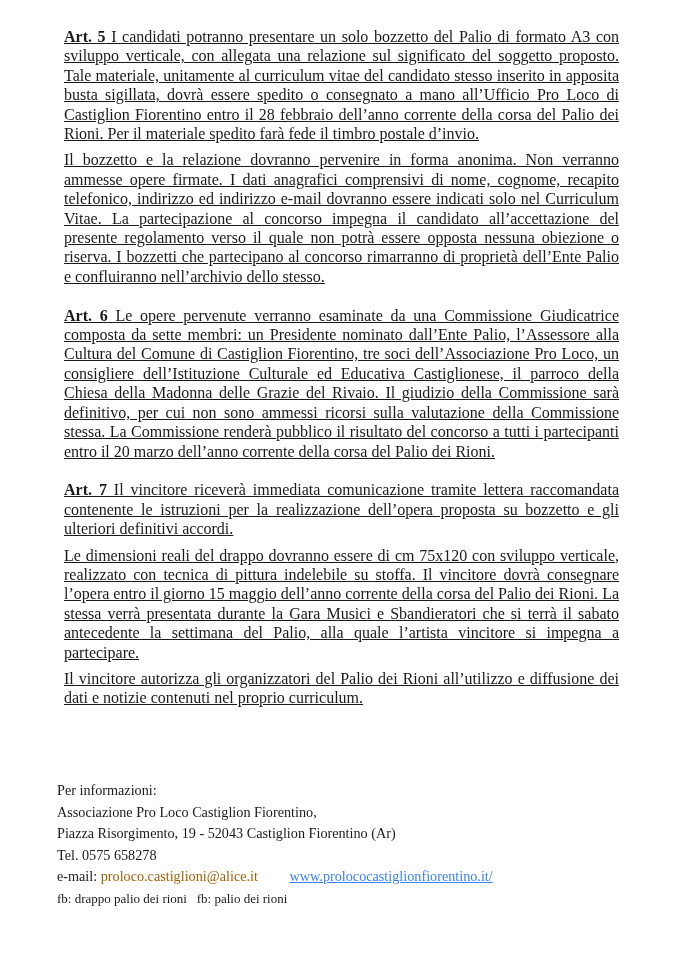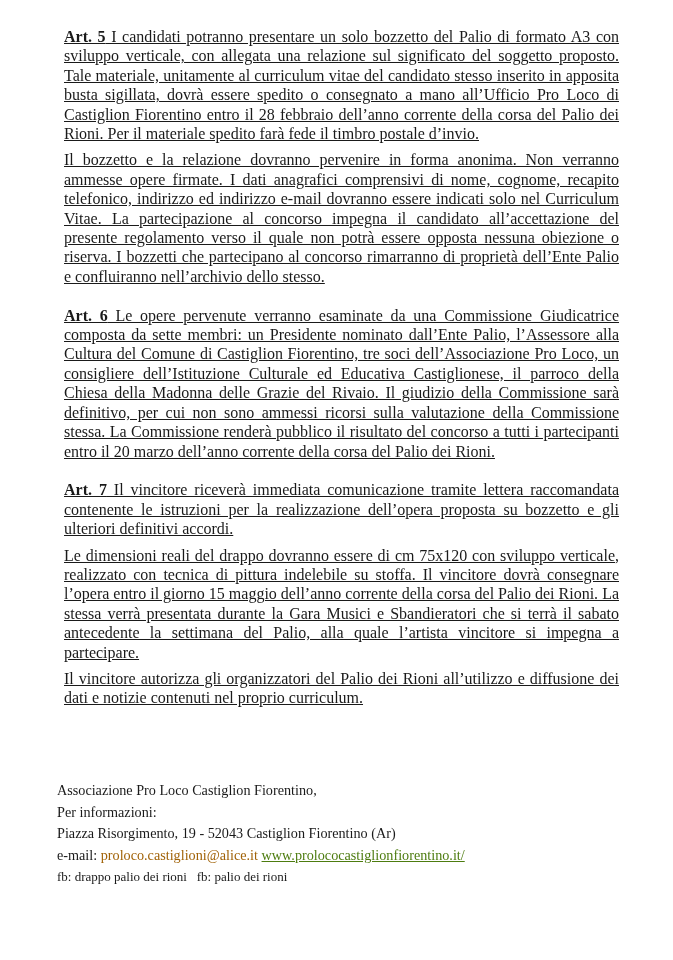--- a/index.html
+++ b/index.html
@@ -7,21 +7,21 @@
          font-family: "Liberation Serif", "DejaVu Serif", serif; color: #1a1a1a; }
   .page { position: absolute; left: 57px; top: 20px; width: 569px; }
   .para { font-size: 16px; line-height: 19.4px; text-align: justify; margin: 7px; text-decoration: underline; }
   .para + .para { margin-top: 0; }
   .article { margin-bottom: 19.4px; }
   .art-label { font-weight: bold; }
   .contacts { position: absolute; left: 57px; top: 780px; width: 569px;
               font-size: 14.2px; line-height: 21.5px; }
   .contacts .fb { font-size: 13px; }
   .link-email { color: #a16207; }
-  .link-web { color: #4d7c0f; text-decoration: underline; }
+  .link-web { color: #3b82f6; text-decoration: underline; margin-left: 28px; }
 </style>
 </head>
 <body>
 
 <div class="page">
 
   <div class="article">
     <p class="para"><span class="art-label">Art. 5</span><span> I candidati potranno presentare un solo bozzetto del Palio di formato A3 con sviluppo verticale, con allegata una relazione sul significato del soggetto proposto. Tale materiale, unitamente al curriculum vitae del candidato stesso inserito in apposita busta sigillata, dovrà essere spedito o consegnato a mano all’Ufficio Pro Loco di Castiglion Fiorentino entro il 28 febbraio dell’anno corrente della corsa del Palio dei Rioni. Per il materiale spedito farà fede il timbro postale d’invio.</span></p>
     <p class="para">Il bozzetto e la relazione dovranno pervenire in forma anonima. Non verranno ammesse opere firmate. I dati anagrafici comprensivi di nome, cognome, recapito telefonico, indirizzo ed indirizzo e-mail dovranno essere indicati solo nel Curriculum Vitae. La partecipazione al concorso impegna il candidato all’accettazione del presente regolamento verso il quale non potrà essere opposta nessuna obiezione o riserva. I bozzetti che partecipano al concorso rimarranno di proprietà dell’Ente Palio e confluiranno nell’archivio dello stesso.</p>
   </div>
@@ -33,18 +33,19 @@
   <div class="article">
     <p class="para"><span class="art-label">Art. 7</span><span> Il vincitore riceverà immediata comunicazione tramite lettera raccomandata contenente le istruzioni per la realizzazione dell’opera proposta su bozzetto e gli ulteriori definitivi accordi.</span></p>
     <p class="para">Le dimensioni reali del drappo dovranno essere di cm 75x120 con sviluppo verticale, realizzato con tecnica di pittura indelebile su stoffa. Il vincitore dovrà consegnare l’opera entro il giorno 15 maggio dell’anno corrente della corsa del Palio dei Rioni. La stessa verrà presentata durante la Gara Musici e Sbandieratori che si terrà il sabato antecedente la settimana del Palio, alla quale l’artista vincitore si impegna a partecipare.</p>
     <p class="para">Il vincitore autorizza gli organizzatori del Palio dei Rioni all’utilizzo e diffusione dei dati e notizie contenuti nel proprio curriculum.</p>
   </div>
 
 
 </div>
 
 <div class="contacts">
+  <div>Per informazioni:</div>
   <div>Associazione Pro Loco Castiglion Fiorentino,</div>
-  <div>Per informazioni:</div>
   <div>Piazza Risorgimento, 19 - 52043 Castiglion Fiorentino (Ar)</div>
+  <div>Tel. 0575 658278</div>
   <div><span>e-mail: </span><a class="link-email">proloco.castiglioni@alice.it</a> <a class="link-web">www.prolococastiglionfiorentino.it/</a></div>
   <div class="fb"><span>fb: drappo palio dei rioni</span>&nbsp;&nbsp;&nbsp;<span>fb: palio dei rioni</span></div>
 </div>
 
 </body></html>

